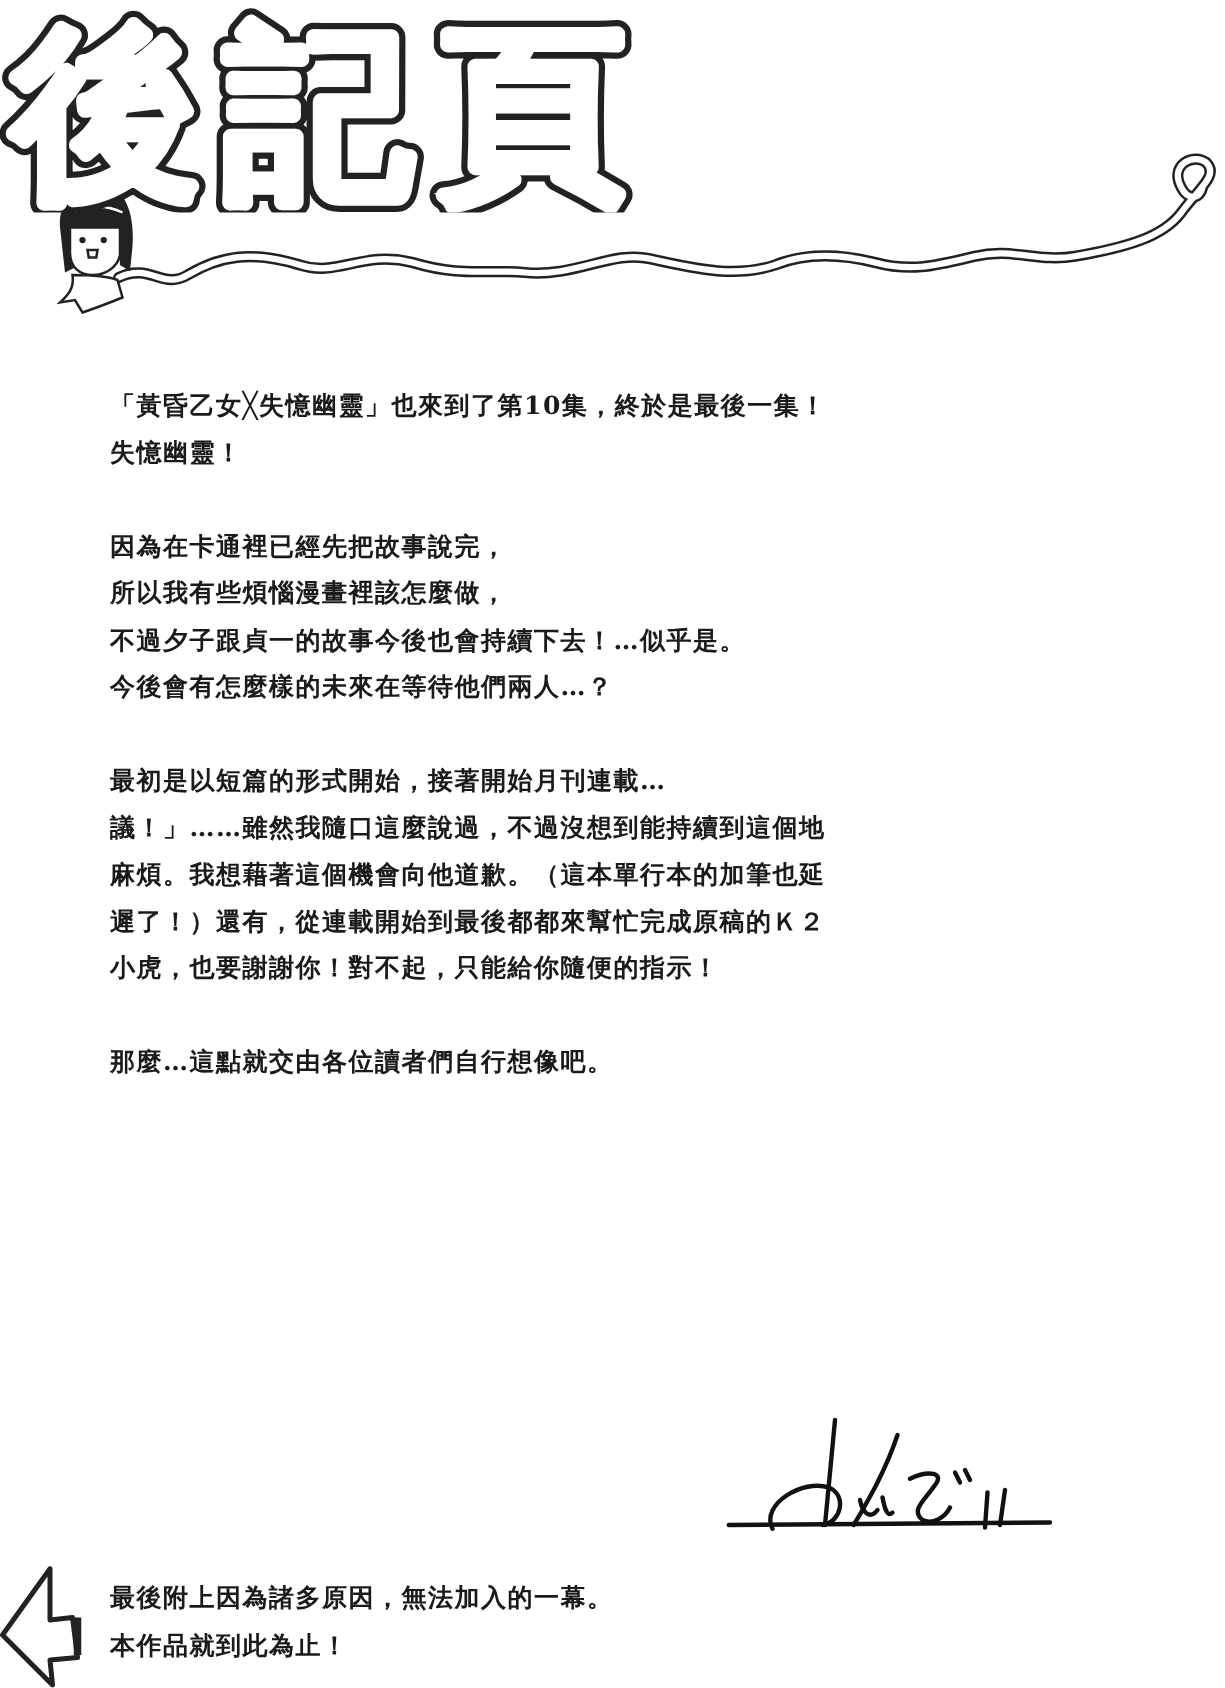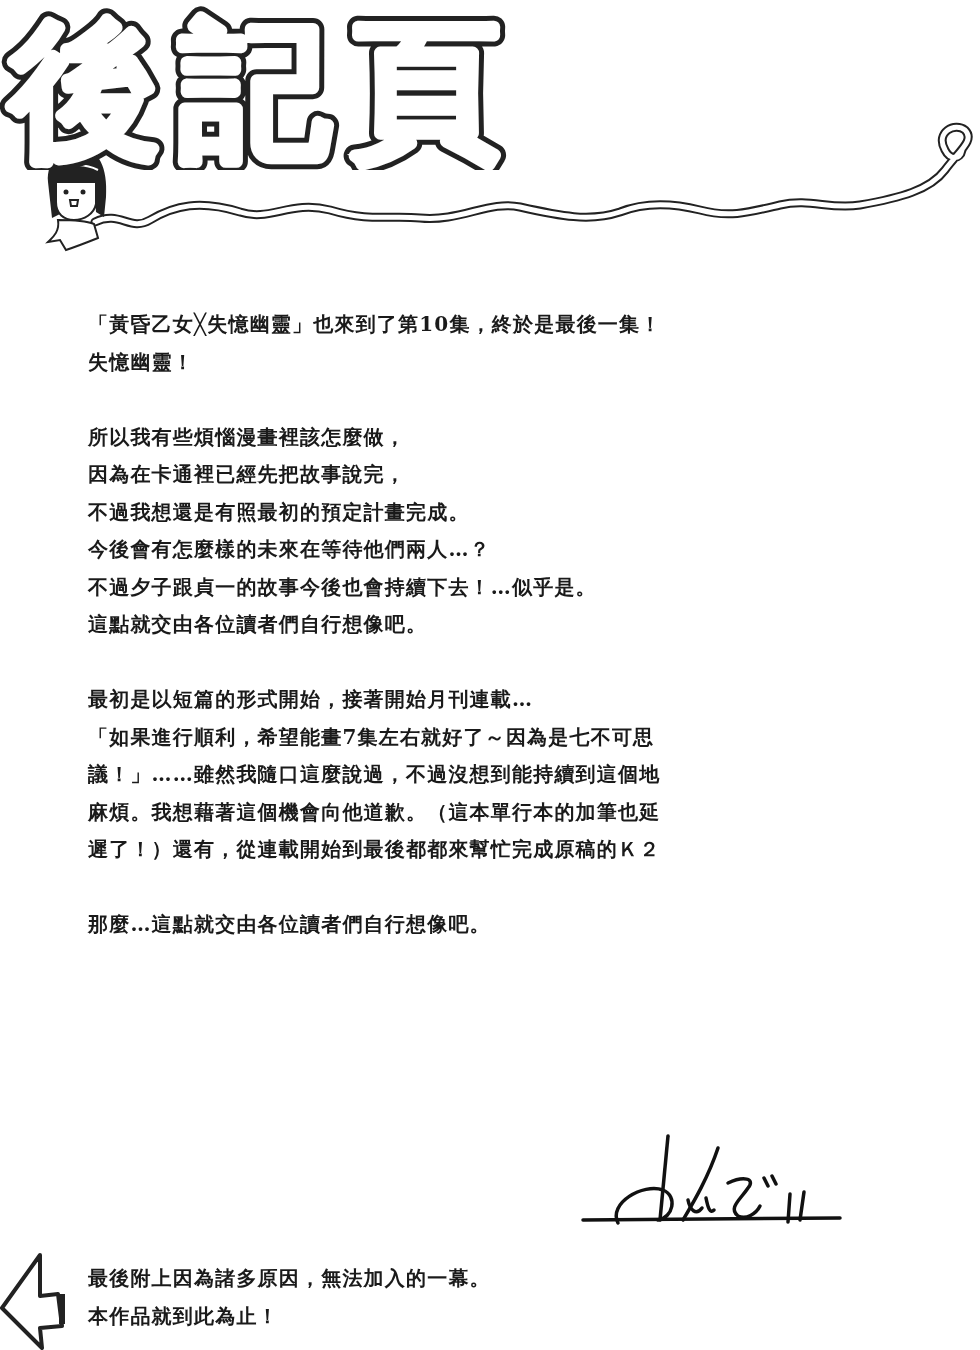--- a/index.html
+++ b/index.html
@@ -51,34 +51,32 @@
   </svg>
 </div>
 
 <div class="body-text">
   <div>
     <div class="line">「黃昏乙女╳失憶幽靈」也來到了第10集，終於是最後一集！</div>
     <div class="line">失憶幽靈！</div>
   </div>
   <div class="gap"></div>
   <div>
+    <div class="line">因為在卡通裡已經先把故事說完，</div>
     <div class="line">所以我有些煩惱漫畫裡該怎麼做，</div>
-    <div class="line">因為在卡通裡已經先把故事說完，</div>
-    <div class="line">不過我想還是有照最初的預定計畫完成。</div>
+    <div class="line">不過夕子跟貞一的故事今後也會持續下去！…似乎是。</div>
     <div class="line">今後會有怎麼樣的未來在等待他們兩人…？</div>
-    <div class="line">不過夕子跟貞一的故事今後也會持續下去！…似乎是。</div>
-    <div class="line">這點就交由各位讀者們自行想像吧。</div>
   </div>
   <div class="gap"></div>
   <div>
     <div class="line">最初是以短篇的形式開始，接著開始月刊連載…</div>
-    <div class="line">「如果進行順利，希望能畫7集左右就好了～因為是七不可思</div>
     <div class="line">議！」……雖然我隨口這麼說過，不過沒想到能持續到這個地</div>
     <div class="line">麻煩。我想藉著這個機會向他道歉。（這本單行本的加筆也延</div>
     <div class="line">遲了！）還有，從連載開始到最後都都來幫忙完成原稿的Ｋ２</div>
+    <div class="line">小虎，也要謝謝你！對不起，只能給你隨便的指示！</div>
   </div>
   <div class="gap"></div>
   <div>
     <div class="line">那麼…這點就交由各位讀者們自行想像吧。</div>
   </div>
 </div>
 
 <svg class="signature" viewBox="0 0 270 100">
   <title>めいびい</title>
   <g fill="none" stroke="#111" stroke-width="3.5" stroke-linecap="round" stroke-linejoin="round">

